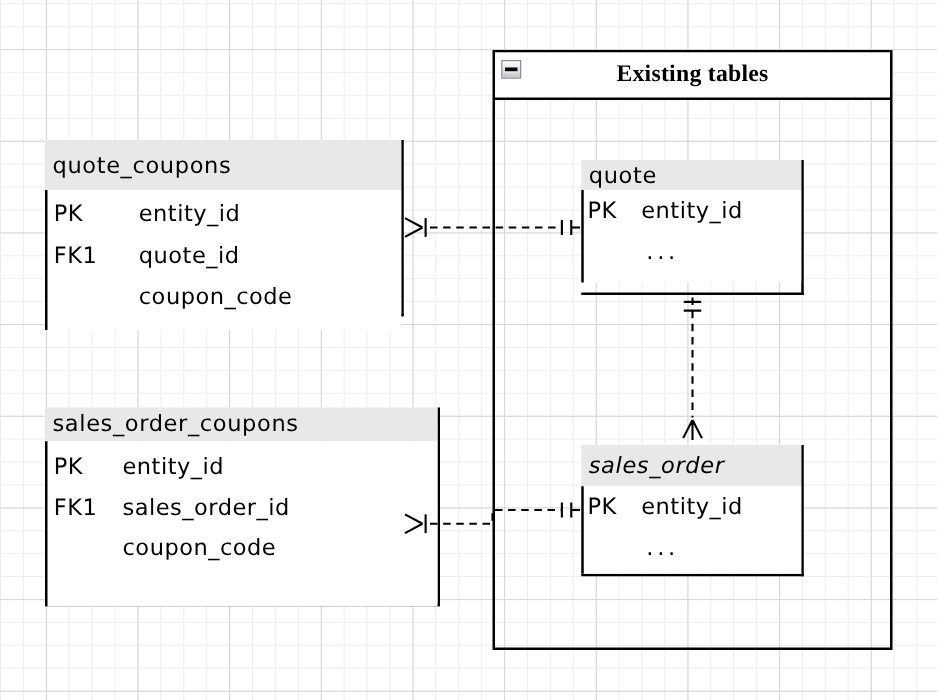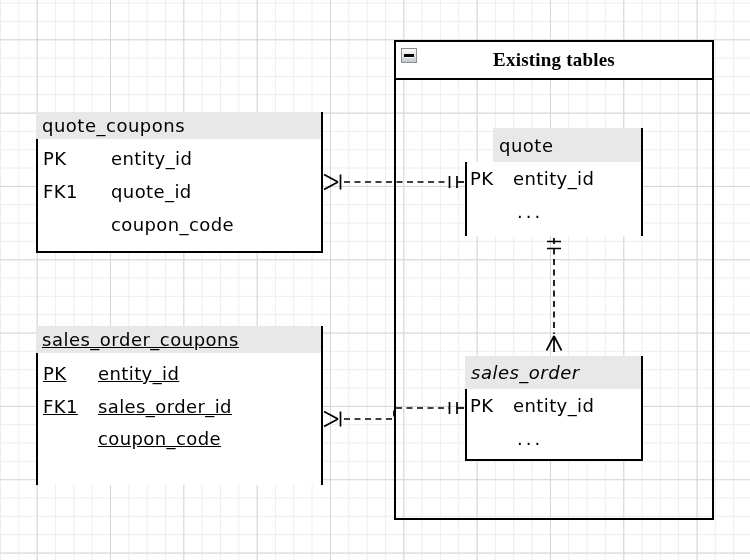--- a/index.html
+++ b/index.html
@@ -18,34 +18,34 @@
 
   
   .entity{position:absolute;border-right:2px solid #000;border-bottom:2px solid #000;box-sizing:border-box;z-index:2;}
   .entity .hdr{background:#e8e8e8;display:flex;align-items:center;padding-left:6px;font-size:18px;letter-spacing:.5px;white-space:nowrap;}
   .entity .tbody{border-left:2px solid #000;background:#fff;box-sizing:border-box;}
   .entity .row{display:flex;align-items:center;font-size:18px;letter-spacing:.4px;white-space:nowrap;}
   .entity .key{flex:0 0 73px;padding-left:5px;box-sizing:border-box;}
   .entity .attr{flex:0 0 auto;}
 
   #t-quote-coupons{left:36px;top:112px;width:287px;height:141px;}
-  #t-quote-coupons .hdr{height:27px;text-align:right;}
+  #t-quote-coupons .hdr{height:40px;text-align:right;}
   #t-quote-coupons .tbody{height:112px;padding-top:3px;}
   #t-quote-coupons .row{height:33px;}
 
-  #t-sales-order-coupons{left:36px;top:326px;width:287px;height:159px;text-decoration:underline;}
+  #t-sales-order-coupons{left:36px;top:326px;width:316px;height:159px;}
   #t-sales-order-coupons .hdr{height:27px;}
   #t-sales-order-coupons .tbody{height:132px;padding-top:4px;}
   #t-sales-order-coupons .row{height:33px;}
   #t-sales-order-coupons .row.r3{height:30px;}
   #t-sales-order-coupons .row.r4{height:27px;}
   #t-sales-order-coupons .key{flex-basis:60px;}
 
   #t-quote{left:465px;top:128px;width:178px;height:108px;}
-  #t-quote .hdr{height:34px;margin-left:28px;}
+  #t-quote .hdr{height:24px;}
   #t-quote .tbody{height:74px;}
   #t-quote .row{height:33px;}
   #t-quote .key, #t-sales-order .key{flex-basis:46px;padding-left:3px;}
 
   #t-sales-order{left:465px;top:356px;width:178px;height:105px;}
   #t-sales-order .hdr{height:33px;font-style:italic;}
   #t-sales-order .tbody{height:70px;}
   #t-sales-order .row{height:33px;}
 
   .ellipsis .attr{letter-spacing:3px;padding-left:4px;}

